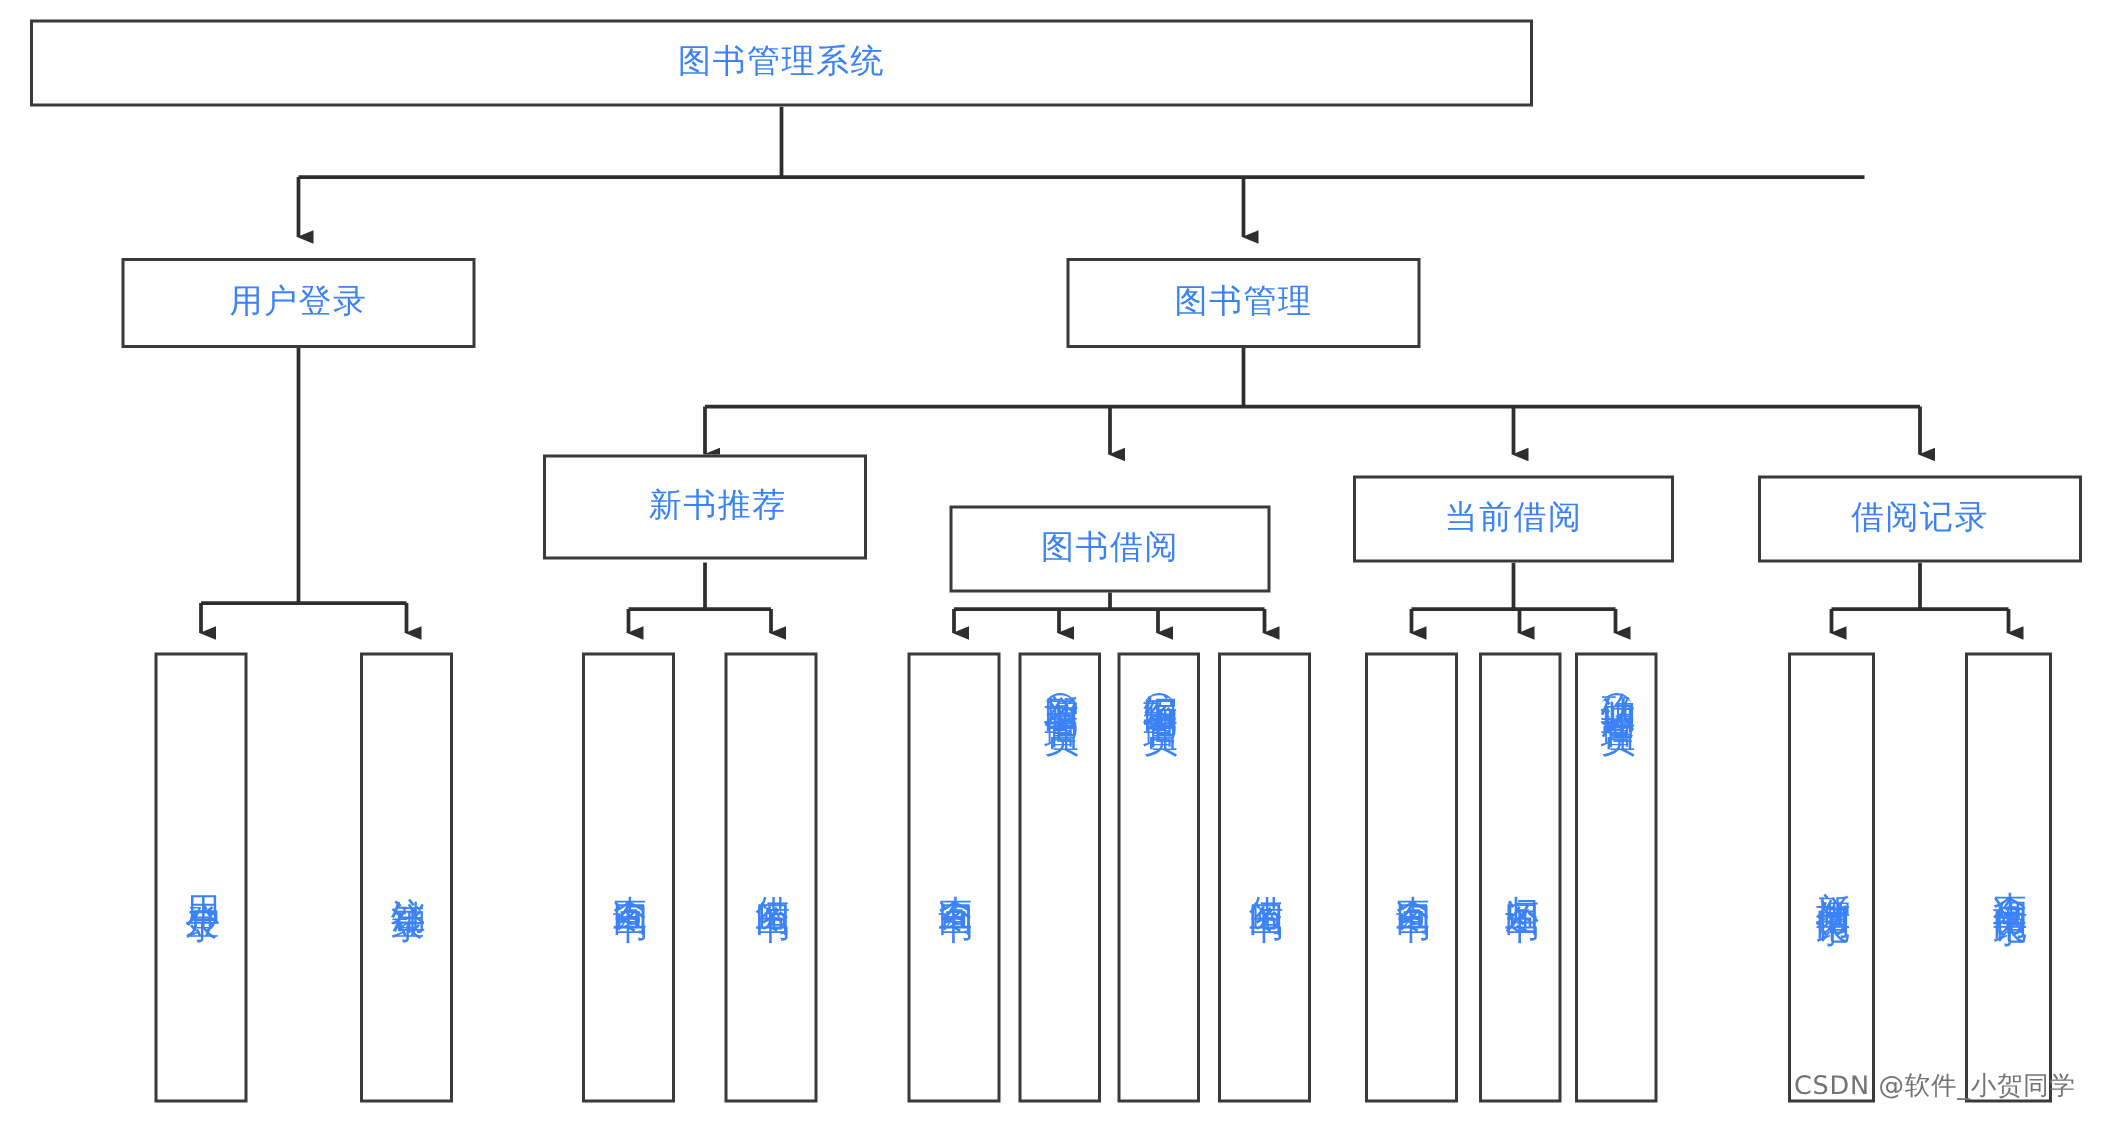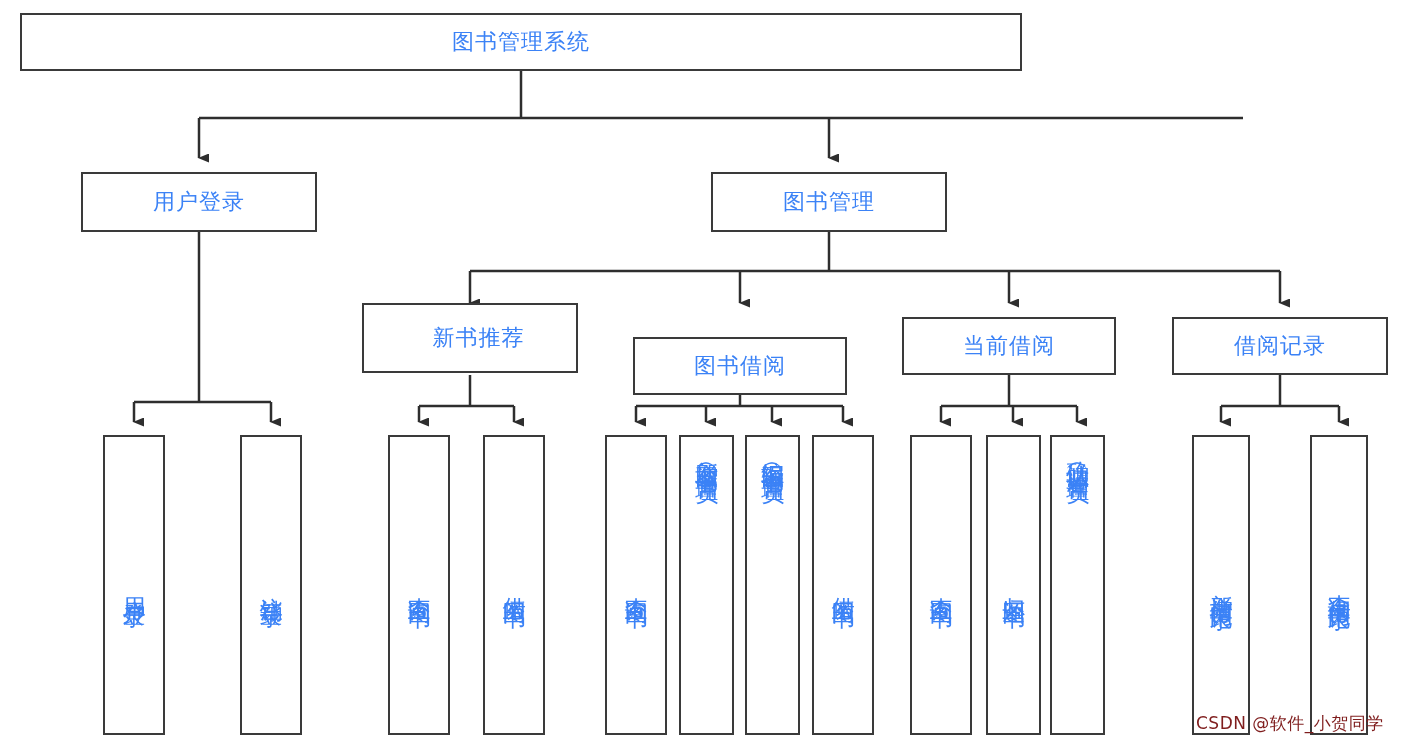--- a/index.html
+++ b/index.html
@@ -47,21 +47,21 @@
     letter-spacing: 3px;
     padding-top: 6px;
     padding-bottom: 6px;
     justify-content: flex-start;
   }
   .node-box.vert.mid {
     justify-content: center;
   }
   .watermark {
     position: absolute;
-    color: #7f1d1d;
+    color: #737373;
     font-size: 17px;
     letter-spacing: 0.5px;
     white-space: nowrap;
     user-select: none;
   }
 </style>
 </head>
 <body>
 
 <div id="canvas" style="background: rgb(255, 255, 255);">

